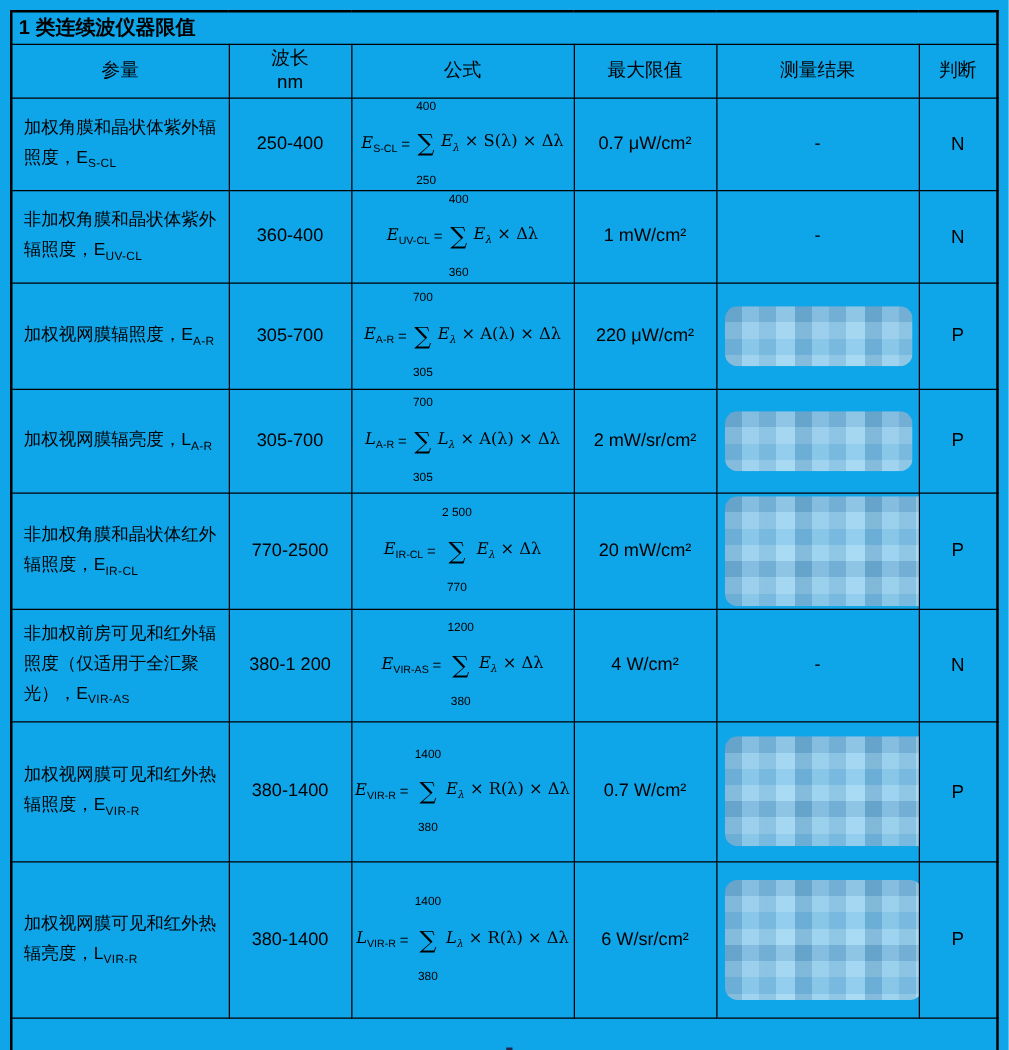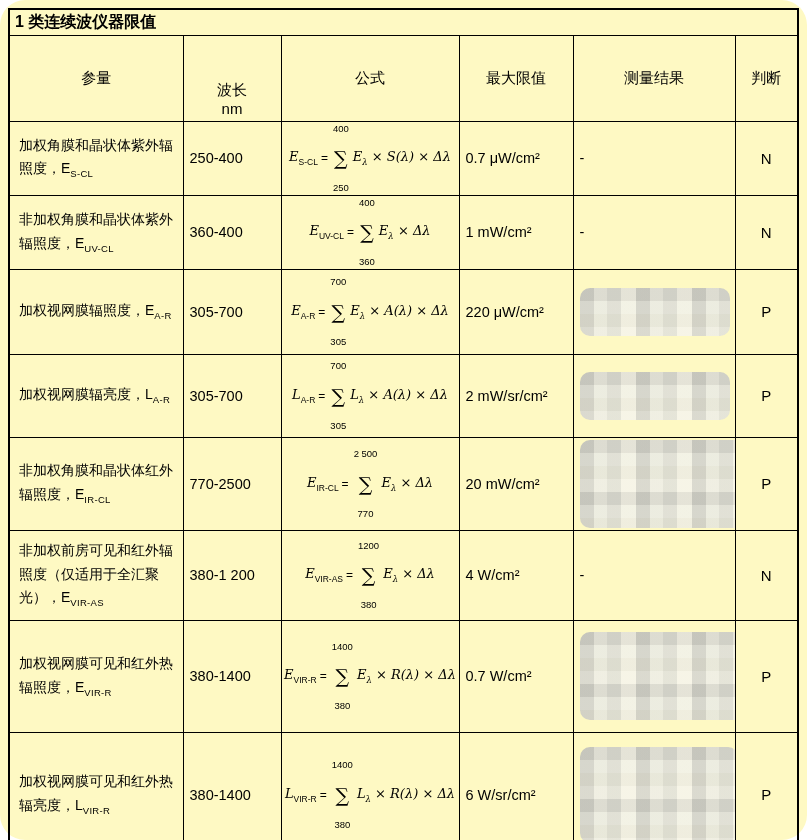--- a/index.html
+++ b/index.html
@@ -1,50 +1,50 @@
 <!DOCTYPE html>
 <html><head>
 <meta charset="utf-8">
 <style>
   * { box-sizing: border-box; }
   body { margin: 0; background: #ffffff; }
   .page {
-    width: 807px; height: 840px; background: #fef9c3;
+    width: 807px; height: 840px; background: #0ea5e9;
     padding: 8px 8px 0 8px;
-    font-family: "Liberation Sans", sans-serif; color: #000; border-radius: 25px;
+    font-family: "Liberation Sans", sans-serif; color: #000;
   }
   table.limits {
     border-collapse: collapse; width: 791px; table-layout: fixed;
     border: 2px solid #000;
   }
   td, th { border: 1px solid #000; padding: 2px 6px; vertical-align: middle; overflow: hidden; }
   tr.title-row td {
     font-size: 16px; font-weight: bold; text-align: left;
     height: 26px; padding: 2px 5px;
   }
   tr.header-row th { font-weight: normal; font-size: 15px; text-align: center; height: 42px; }
-  .wl-head { line-height: 1.25; margin-top: 43px; }
+  .wl-head { line-height: 1.25; }
   .c-param { font-size: 14px; text-align: left; line-height: 1.7; padding-left: 9px; padding-right: 6px; }
   .sym { white-space: nowrap; }
   .sym sub { font-size: 9.5px; letter-spacing: 0.3px; }
-  .c-wl, .c-limit, .c-result { font-size: 14.5px; }
+  .c-wl, .c-limit, .c-result { font-size: 14.5px; text-align: center; }
   .c-judg { font-size: 15px; text-align: center; }
   .c-formula { text-align: center; padding: 2px 2px; }
   .fx {
     display: inline-flex; align-items: center; gap: 2px;
     font-family: "DejaVu Serif", serif; font-size: 13px; white-space: nowrap;
   }
   .fx i { font-family: "DejaVu Serif", serif; }
   .ssub { font-size: 8.5px; font-family: "Liberation Sans", sans-serif; font-style: normal; }
   .f-eq { font-size: 12px; margin: 0 1px; font-family: "Liberation Sans", sans-serif; }
   .sum-stack { display: inline-flex; flex-direction: column; align-items: center; line-height: 1; margin: 0 2px; gap: 16px; }
   .lim { font-size: 9.5px; font-family: "Liberation Sans", sans-serif; }
   .sigma { font-size: 19px; line-height: 0.95; }
   .f-var-sub { font-size: 8.5px; font-style: italic; }
-  .f-tail { font-style: italic; }
+  .f-tail { }
   .mosaic {
     margin: 0 auto; border-radius: 10px; opacity: 0.9;
     background:
       repeating-linear-gradient(90deg,
         rgba(163,166,186,0.40) 0 14px, rgba(226,228,238,0.45) 14px 27px,
         rgba(193,196,212,0.42) 27px 41px, rgba(242,242,248,0.48) 41px 56px),
       repeating-linear-gradient(180deg,
         rgba(158,160,182,0.45) 0 13px, rgba(232,233,241,0.52) 13px 26px,
         rgba(204,206,222,0.40) 26px 39px, rgba(245,245,250,0.52) 39px 52px);
   }

